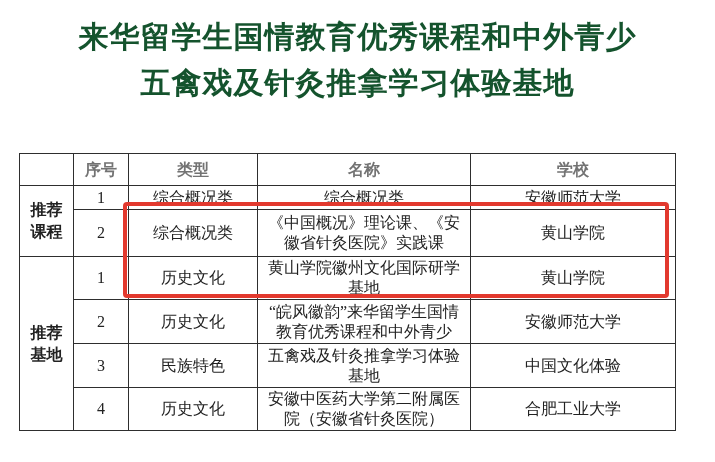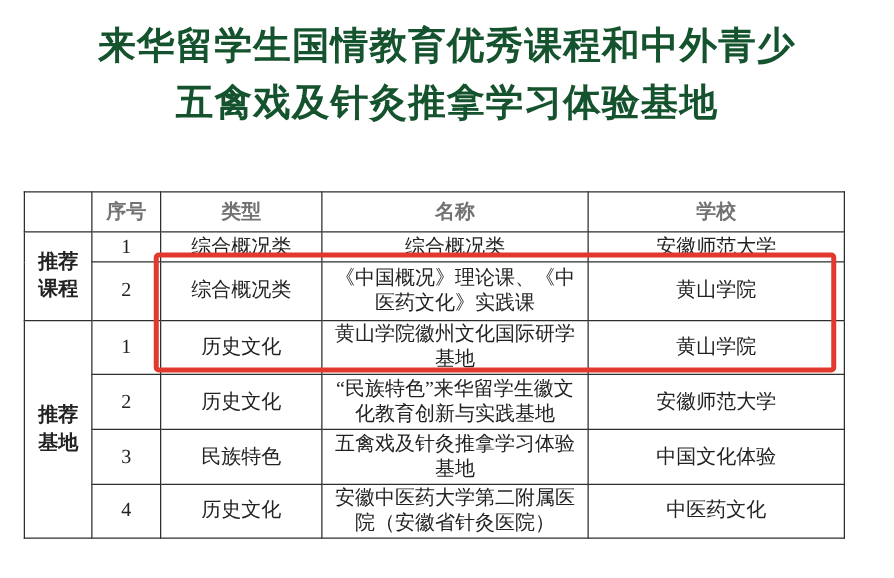--- a/index.html
+++ b/index.html
@@ -109,52 +109,52 @@
         </td>
         <td>1</td>
         <td>综合概况类</td>
         <td>综合概况类</td>
         <td>安徽师范大学</td>
       </tr>
 
       <tr class="row-h45">
         <td>2</td>
         <td>综合概况类</td>
-        <td>《中国概况》理论课、《中医药文化》实践课</td>
+        <td>《中国概况》理论课、《安徽省针灸医院》实践课</td>
         <td>黄山学院</td>
       </tr>
 
       <tr class="row-h43">
         <td rowspan="4">
           <div class="group-label">推荐基地</div>
         </td>
         <td>1</td>
         <td>历史文化</td>
         <td>黄山学院徽州文化国际研学基地</td>
         <td>黄山学院</td>
       </tr>
 
       <tr class="row-h44">
         <td>2</td>
         <td>历史文化</td>
-        <td>“民族特色”来华留学生徽文化教育创新与实践基地</td>
+        <td>“皖风徽韵”来华留学生国情教育优秀课程和中外青少</td>
         <td>安徽师范大学</td>
       </tr>
 
       <tr class="row-h44">
         <td>3</td>
         <td>民族特色</td>
         <td>五禽戏及针灸推拿学习体验基地</td>
         <td>中国文化体验</td>
       </tr>
 
       <tr class="row-h42">
         <td>4</td>
         <td>历史文化</td>
         <td>安徽中医药大学第二附属医院（安徽省针灸医院）</td>
-        <td>中医药文化</td>
+        <td>合肥工业大学</td>
       </tr>
     </tbody>
   </table>
 
   <div class="highlight-box" style="border-color: rgb(226, 57, 46);"></div>
 
 </div>
 
 </body></html>

